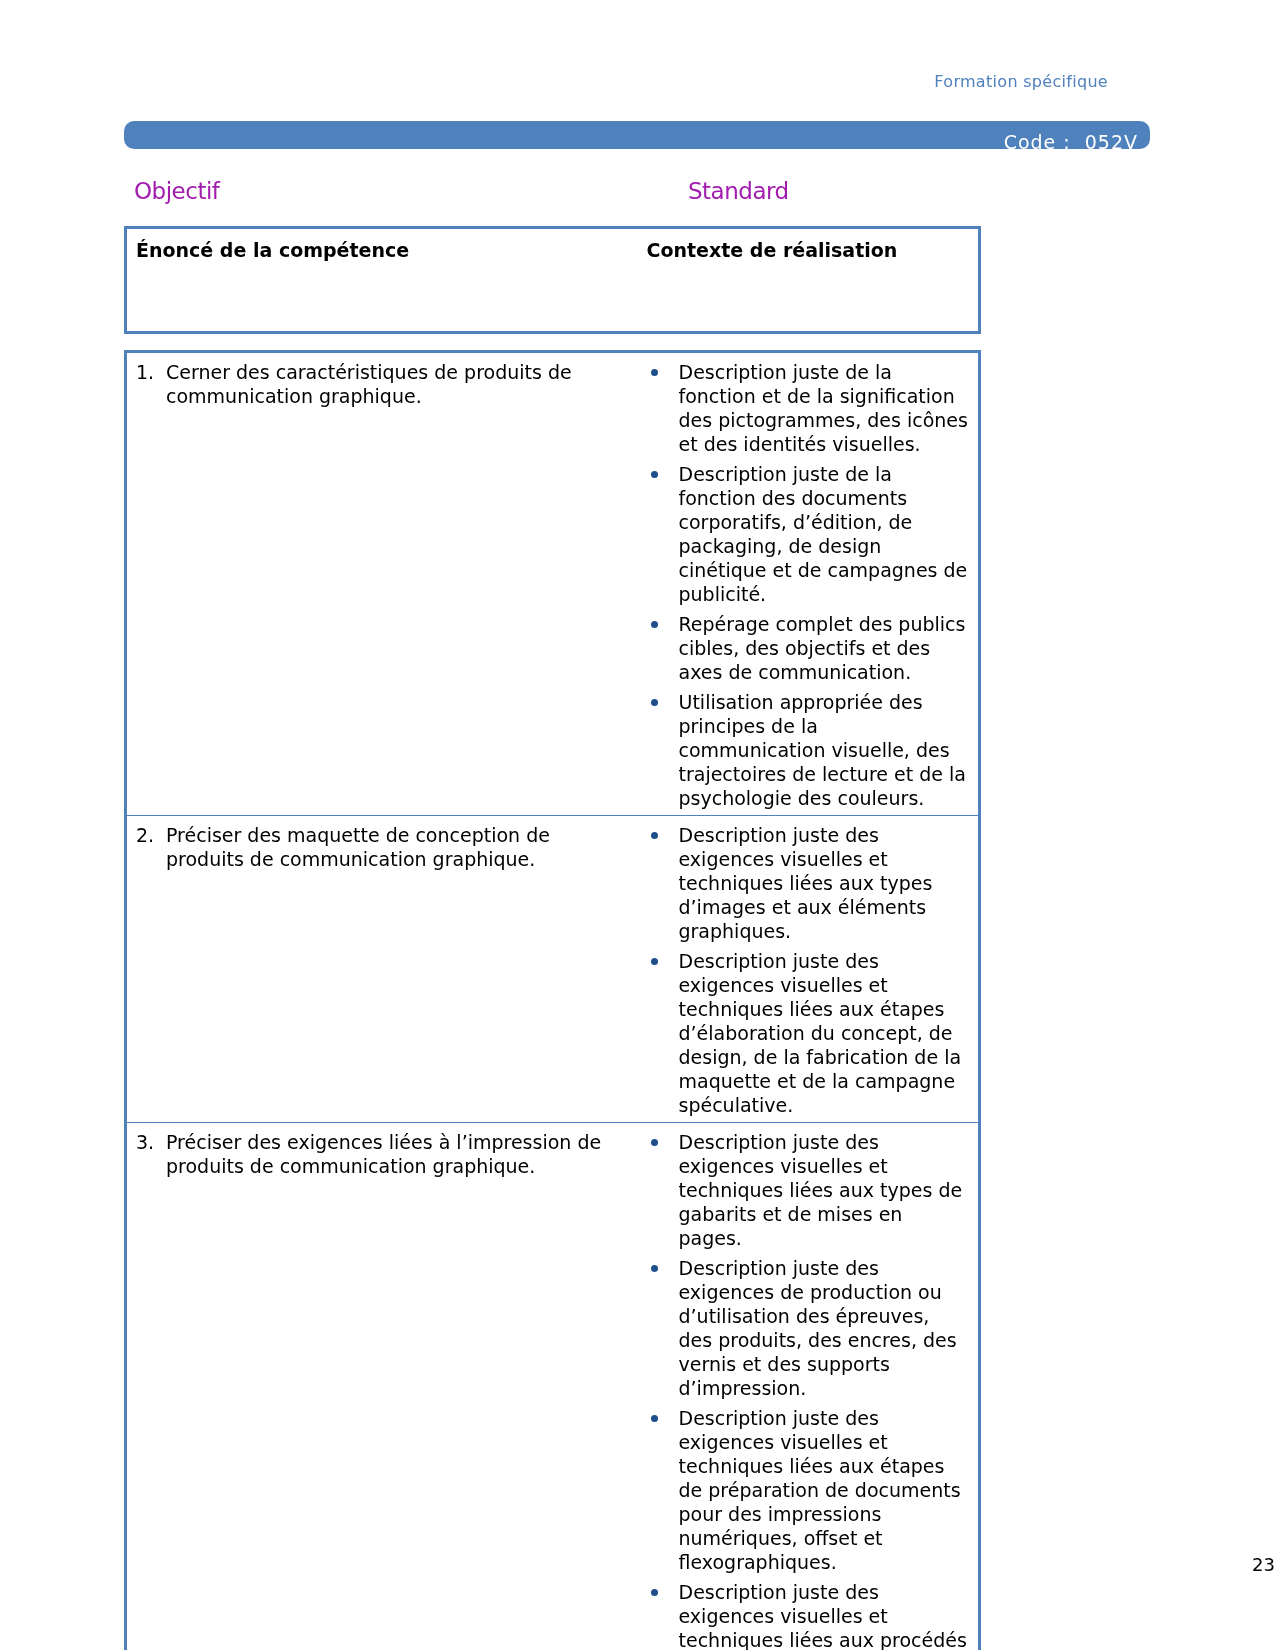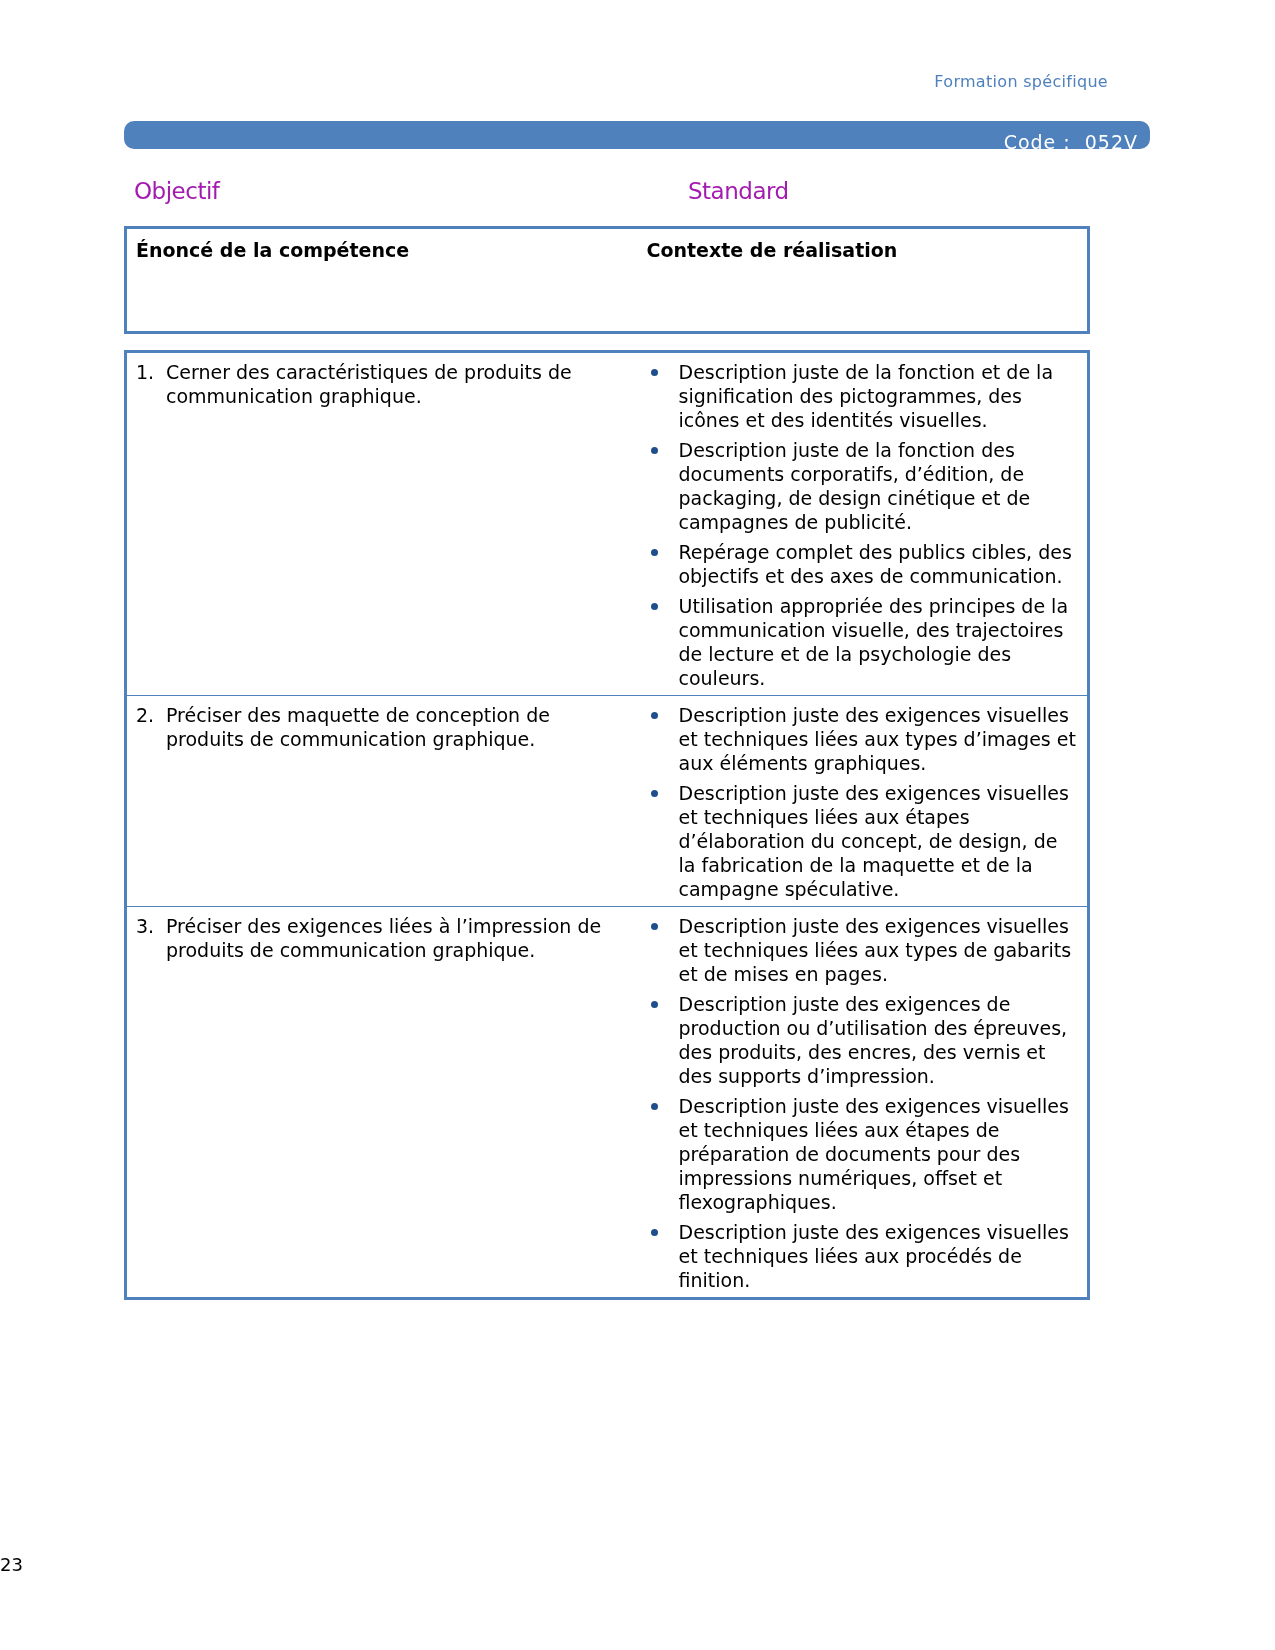--- a/index.html
+++ b/index.html
@@ -4,34 +4,34 @@
 <style>
   html, body { margin: 0; padding: 0; background: #ffffff; }
   body { width: 1275px; height: 1650px; position: relative; font-family: "DejaVu Sans", sans-serif; color: #000; }
   .running-head { position: absolute; right: 167px; top: 72px; font-size: 16px; color: #4f81bd; letter-spacing: 0.3px; }
   .code-bar { position: absolute; left: 124px; top: 121px; width: 1026px; height: 28px; background: #4f81bd; color: #fff; border-radius: 10px; }
   .code-bar .code { position: absolute; right: 12px; top: 10px; font-size: 19px; letter-spacing: 1px; }
   .code-bar .code span.val { margin-left: 14px; }
   .section-title { position: absolute; top: 178px; font-size: 23px; font-weight: normal; color: #a21caf; letter-spacing: -0.5px; }
   .t-obj { left: 134px; }
   .t-std { left: 642px; margin-left: 46px; }
-  table.comp { position: absolute; left: 124px; width: 966px; border-collapse: collapse; border: 3px solid #4f81bd; table-layout: fixed; }
+  table.comp { position: absolute; left: 124px; width: 857px; border-collapse: collapse; border: 3px solid #4f81bd; table-layout: fixed; }
   table.comp td, table.comp th { vertical-align: top; text-align: left; padding: 0; }
   table.comp th { font-size: 19px; font-weight: bold; height: 44px; padding: 10px 9px 0 9px; box-sizing: border-box; border-bottom: 1px solid #4f81bd; }
   table.comp td { font-size: 19px; line-height: 24px; padding: 7px 9px 5px 9px; }
   table.comp tr.row + tr.row td { border-top: 1px solid #4f81bd; }
   .t1 { top: 226px; height: 108px; }
   .t2 { top: 350px; }
   ul.bul { list-style: none; margin: 0; padding: 0; }
   ul.bul li { position: relative; padding-left: 32px; margin-bottom: 6px; }
   ul.bul li:last-child { margin-bottom: 0; }
   ul.bul li::before { content: ""; position: absolute; left: 4px; top: 9px; width: 7px; height: 7px; border-radius: 50%; background: #1f4e8c; }
   .num-item { position: relative; padding-left: 30px; }
   .num-item .num { position: absolute; left: 0; top: 0; }
-  .page-num { position: absolute; left: 0; width: 1275px; text-align: left; top: 1554px; font-size: 18px; }
+  .page-num { position: absolute; left: 0; width: 1275px; text-align: right; top: 1554px; font-size: 18px; }
   col.c1 { width: 512px; }
 </style>
 </head>
 <body>
 
 <div class="running-head">Formation spécifique</div>
 
 <div class="code-bar">
   <div class="code">
     <span>Code :</span><span class="val">052V</span>

